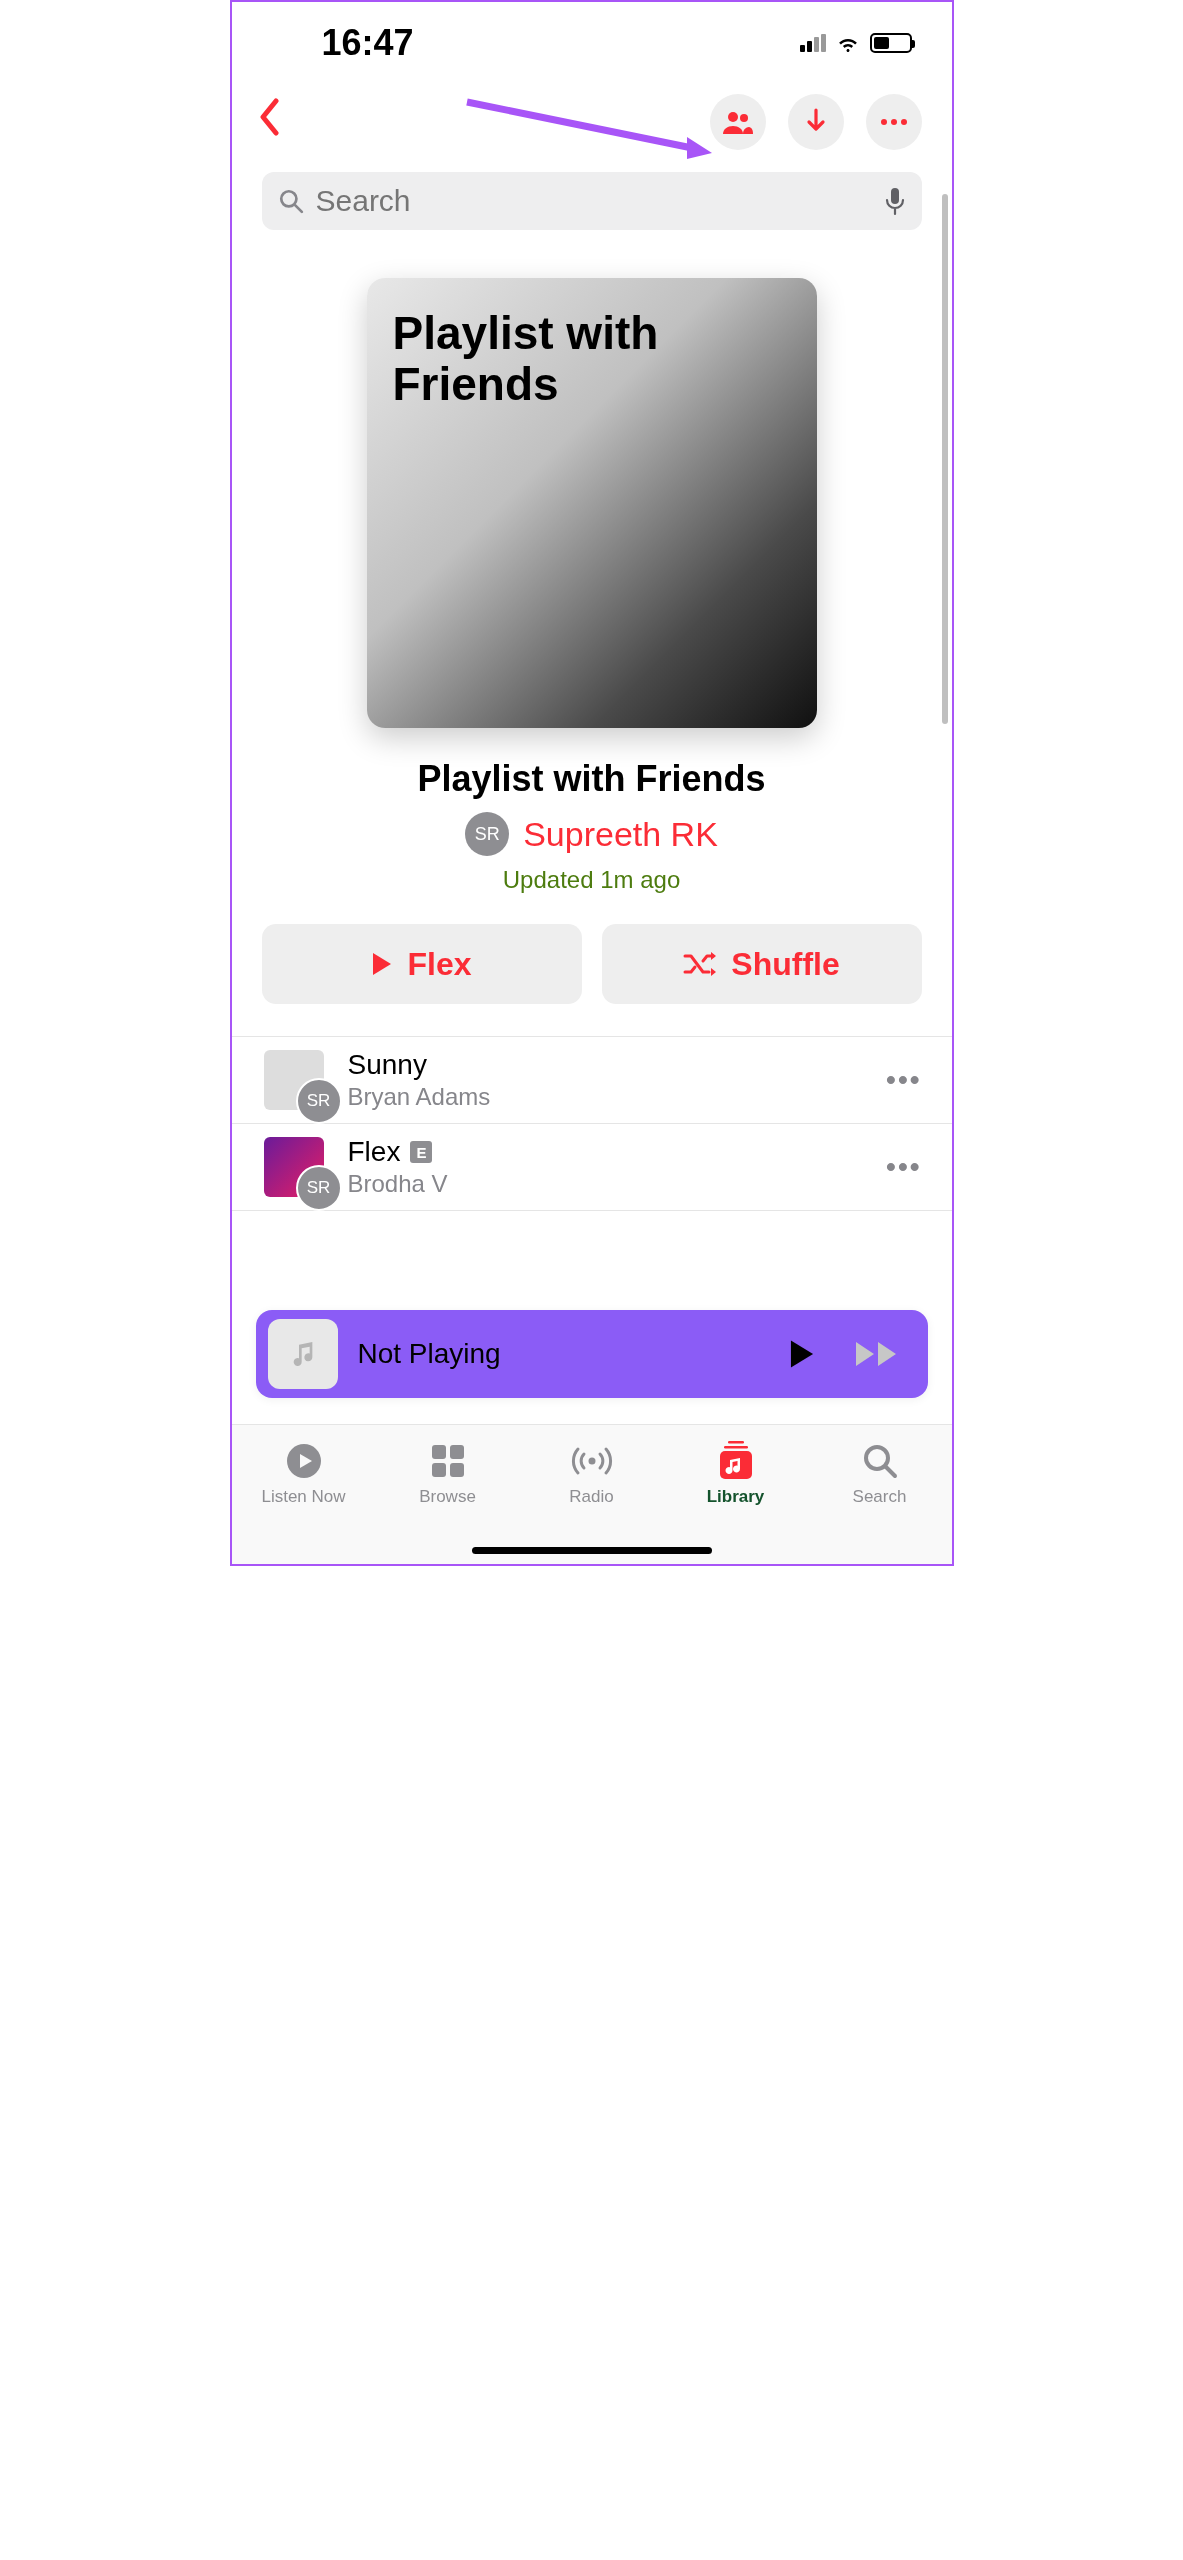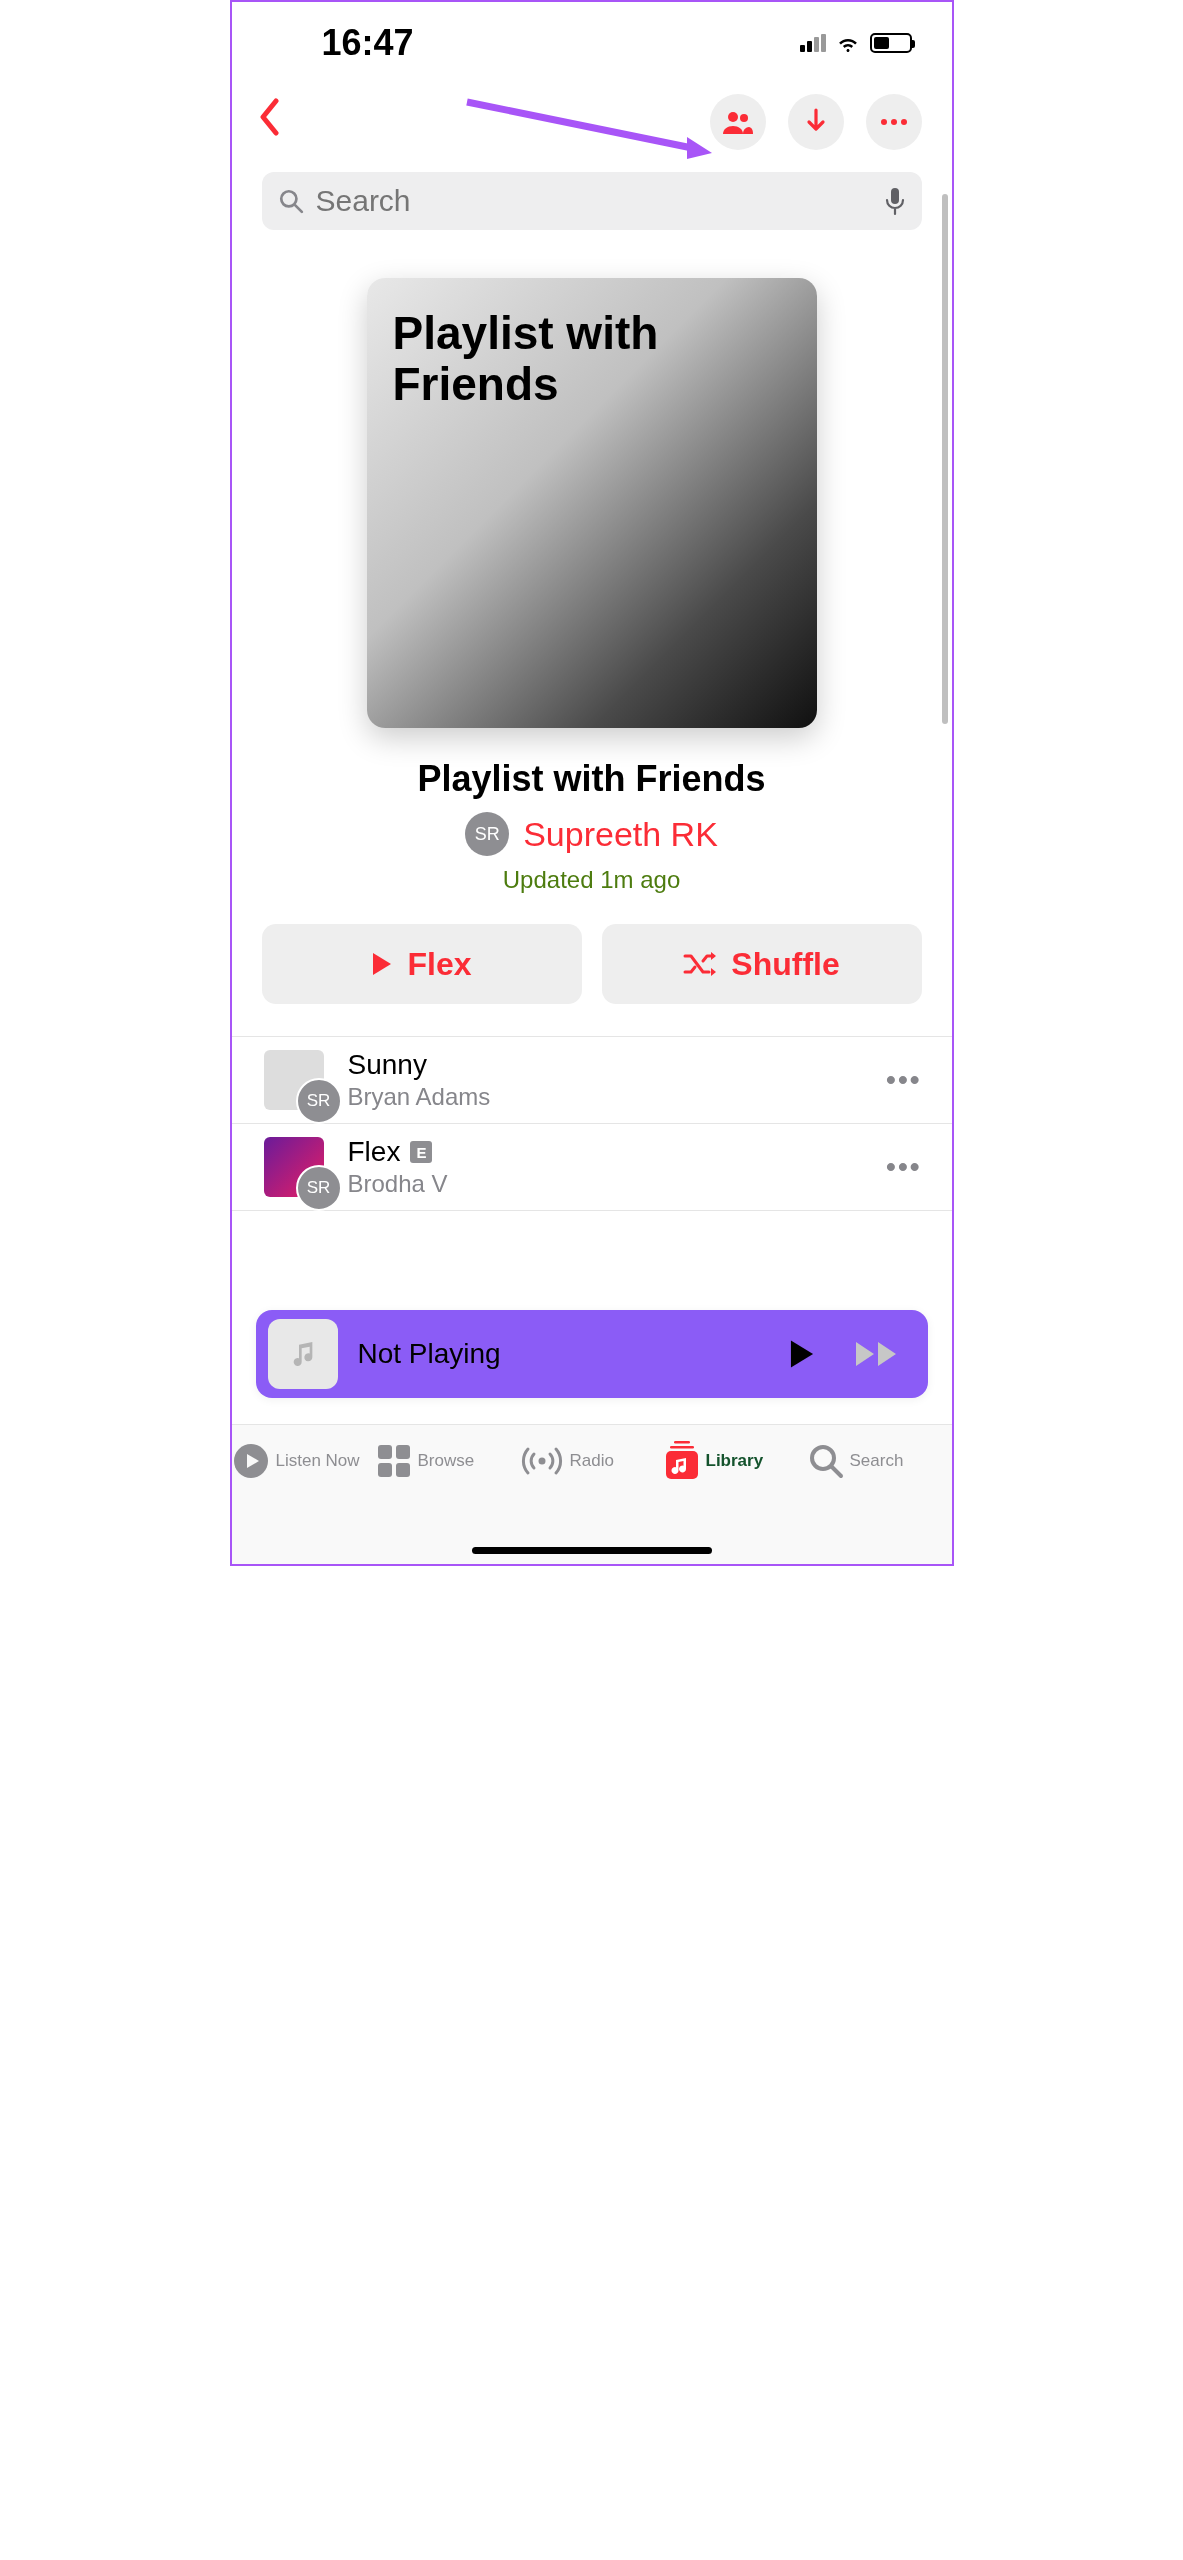--- a/index.html
+++ b/index.html
@@ -117,21 +117,21 @@
     }
     .np-art { width:70px; height:70px; border-radius:12px; background:#e8e8e8; display:flex;align-items:center;justify-content:center; color:#b0b0b0; margin-left:6px;}
     .np-label { font-size:28px; flex:1; }
     .np-controls { display:flex; gap:38px; align-items:center; }
     
     .tab-bar {
       position:absolute; bottom:0; left:0; right:0; height:140px;
       display:flex; justify-content:space-around; align-items:flex-start; padding-top:16px;
       background:#f9f9f9; border-top:1px solid #e5e5e5;
     }
-    .tab { display:flex; align-items:center; gap:6px; color:#8e8e92; width:20%;}
+    .tab { display:flex; flex-direction:column; align-items:center; gap:6px; color:#8e8e92; width:20%;}
     .tab.active { color:#14532d;font-weight:bold; }
     .tab-label { font-size:17px; }
     .tab-icon { height:40px; display:flex; align-items:center; justify-content:center;}
     
     .home-indicator {
       position:absolute; bottom:10px; left:50%; transform:translateX(-50%);
       width:240px; height:7px; background:#000; border-radius:4px;
     }
   </style>
 </head>

